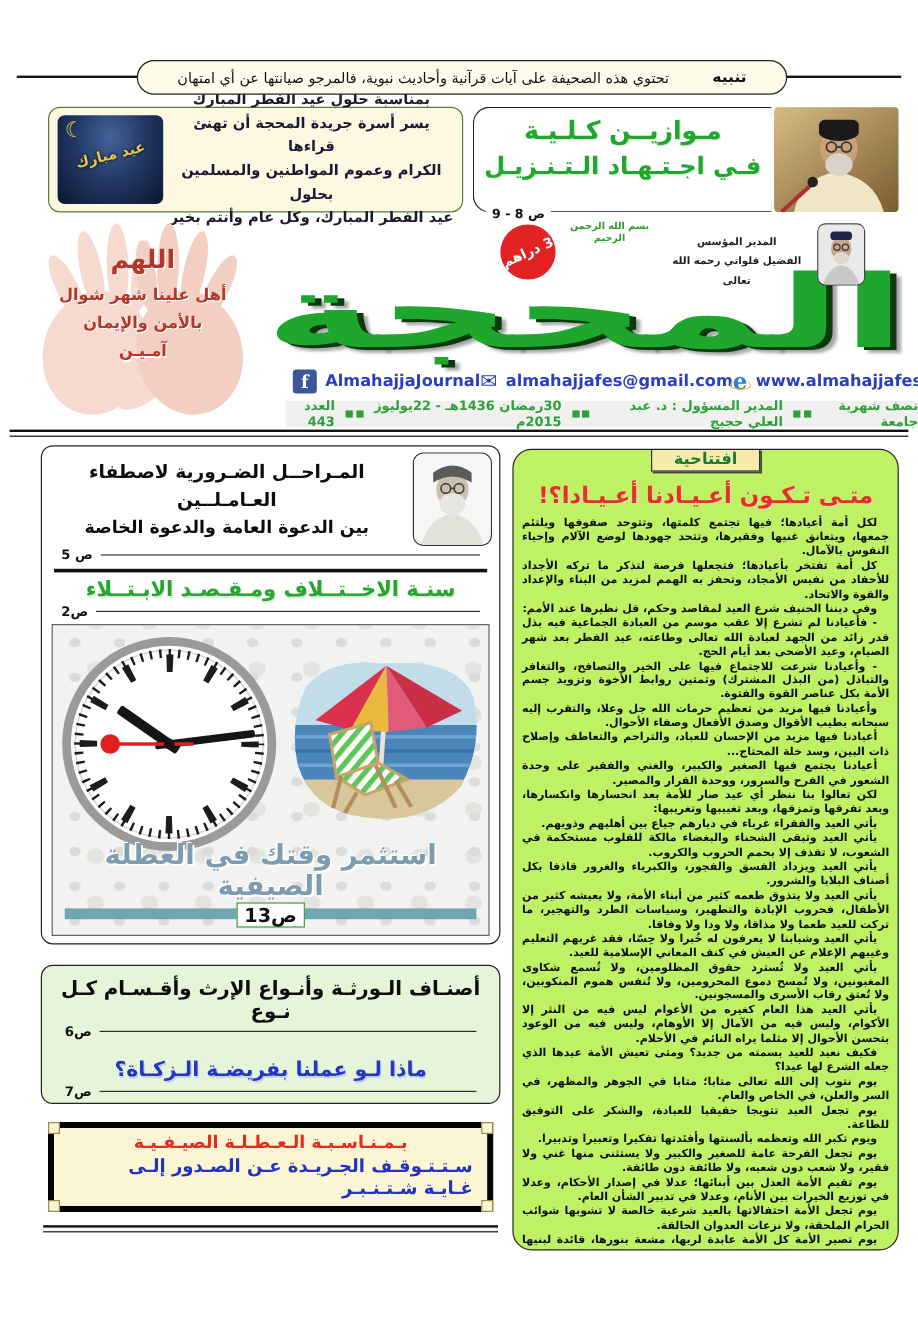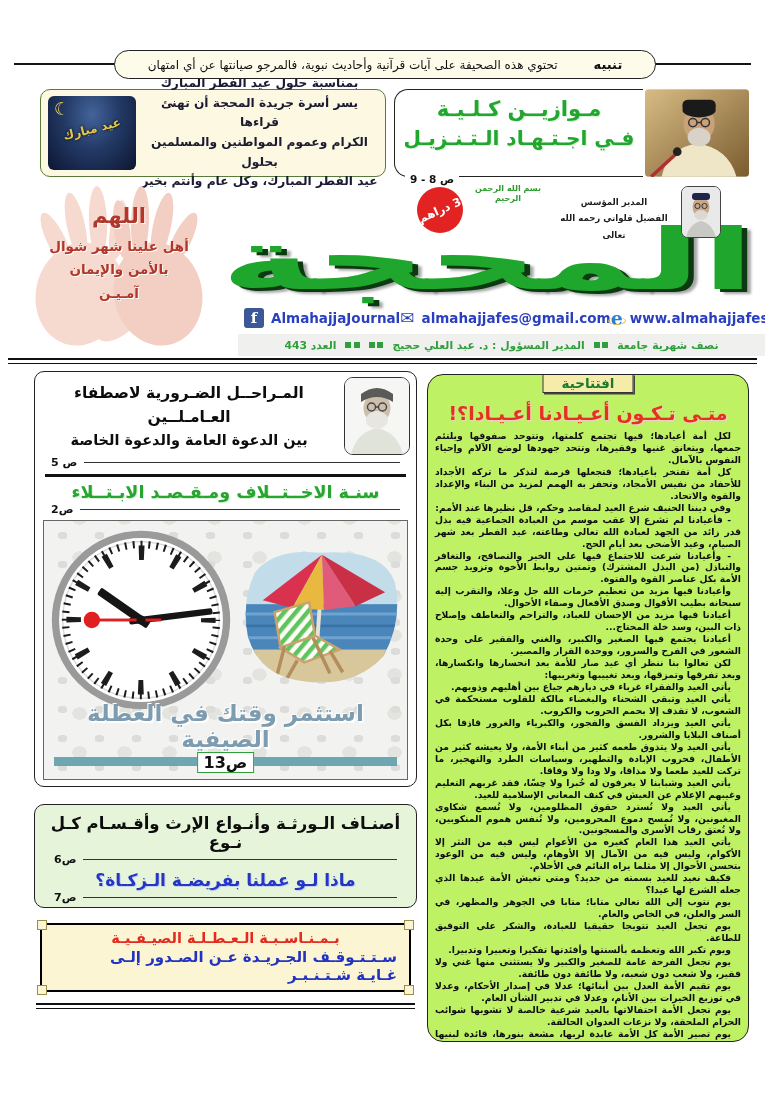--- a/index.html
+++ b/index.html
@@ -136,24 +136,24 @@
   .book-lines{position:absolute;right:3px;top:4px;width:27px;}
   .book-lines i{display:block;height:2px;margin-bottom:2.5px;}
   .book-lines i:nth-child(1){background:#1c8a2a;}
   .book-lines i:nth-child(2){background:#c03030;}
   .book-lines i:nth-child(3){background:#2a4ac0;}
   .book-lines i:nth-child(4){background:#c07020;}
   .book-lines i:nth-child(5){background:#7a2ac0;}
 
   .box2{background:#e6f4da;border:1.2px solid #222;border-radius:10px;margin-top:17px;padding:9px 9px 3px;}
   .a3-title{font-size:16.5px;font-weight:bold;text-align:center;color:#0d0d0d;}
-  .a4-title{font-size:17px;font-weight:bold;text-align:center;color:#2336c5;margin-top:4px;
+  .a4-title{font-size:17px;font-weight:bold;text-align:center;color:#2336c5;margin-top:16px;
             text-shadow:1px 1px 0 #c8d0f0;}
 
-  .announce{margin:15px 6px 0;background:#fcf5d4;border:2px solid #000000;position:relative;
+  .announce{margin:15px 6px 0;background:#fcf5d4;border:5px solid #000000;position:relative;
             padding:5px 12px 6px;}
   .ann1{color:#e22a1e;font-size:14.5px;font-weight:bold;text-align:center;}
   .ann2{color:#2133c0;font-size:15px;font-weight:bold;text-align:right;margin-top:2px;margin-left:44px;}
   .tab{position:absolute;width:8px;height:8px;background:#fcf5d4;border:1px solid #9a8c4a;}
   .tab.tl{left:-5px;top:-5px;} .tab.tr{right:-5px;top:-5px;}
   .tab.bl{left:-5px;bottom:-5px;} .tab.br{right:-5px;bottom:-5px;}
   .left-col .rule-double{margin:11px 2px 0;}
 </style>
 </head>
 <body>
@@ -254,20 +254,21 @@
         <span>نصف شهرية جامعة</span>
         <span class="sq-sep">
             <i></i>
             <i></i>
           </span>
         <span>المدير المسؤول : د. عبد العلي حجيج</span>
         <span class="sq-sep">
             <i></i>
             <i></i>
           </span>
+        <span>30رمضان 1436هـ - 22يوليوز 2015م</span>
         <span class="sq-sep">
             <i></i>
             <i></i>
           </span>
         <span>العدد 443</span>
       </div>
     </div>
     <div class="hands">
       <svg viewBox="0 0 238 168" width="238" height="168">
         <g fill="#f6d9cf">

